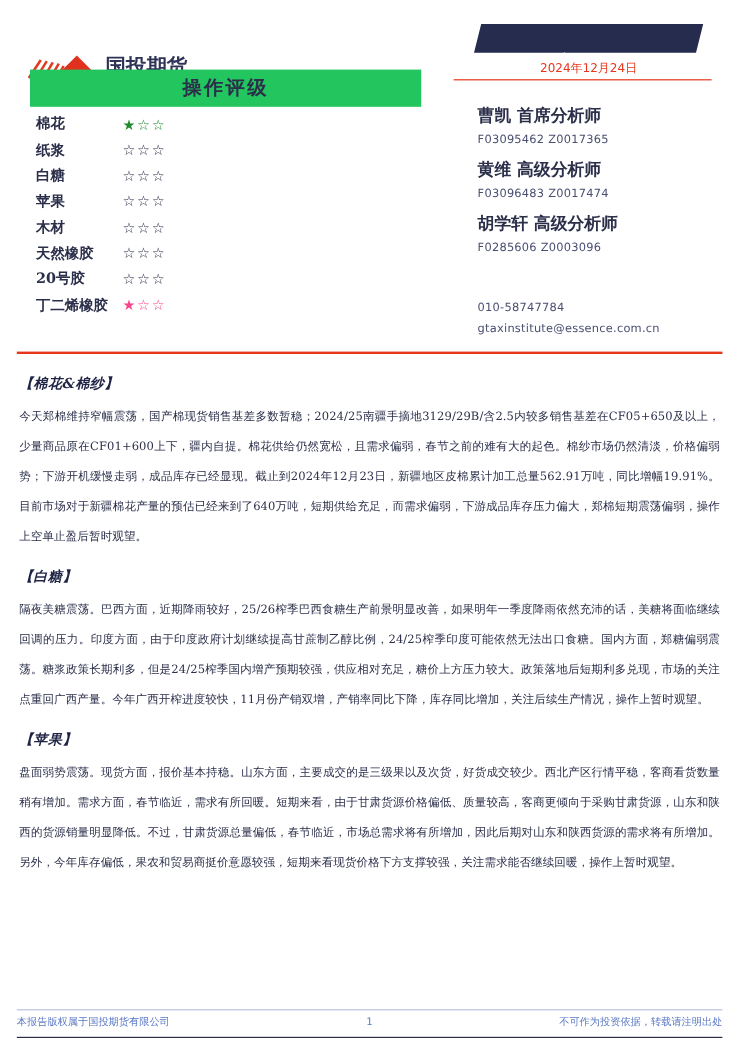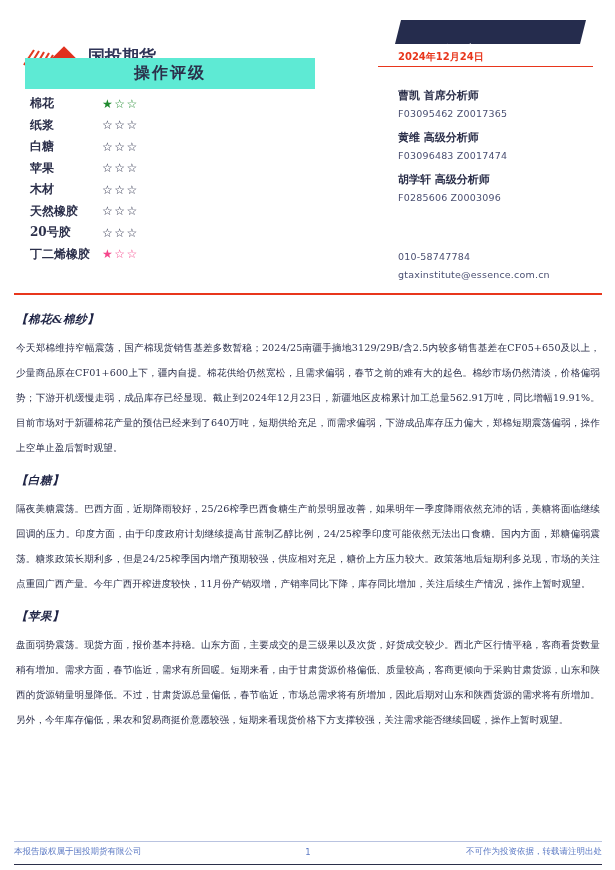--- a/index.html
+++ b/index.html
@@ -65,23 +65,23 @@
     color: #6a6f93;
     margin-top: 1px;
     text-align: center;
   }
 
   
   .rating-band {
     position: absolute;
     left: 25px;
     top: 58px;
-    width: 290px;
+    width: 326px;
     height: 31px;
-    background: #5eead4;
+    background: #22c55e;
     display: flex;
     align-items: center;
     justify-content: center;
   }
   .rating-band-text {
     font-family: "DejaVu Serif", serif;
     font-size: 16px;
     font-weight: bold;
     color: #2b2f4a;
     letter-spacing: 2px;
@@ -140,44 +140,44 @@
     color: #ffffff;
     letter-spacing: 1.5px;
     margin-top: 32px;
   }
 
   .report-date {
     position: absolute;
     left: 398px;
     top: 50px;
     width: 185px;
-    text-align: left;
+    text-align: center;
     font-family: "DejaVu Sans", sans-serif;
     font-size: 10px;
-    font-weight: bold;
+    font-weight: normal;
     color: #e8361c;
   }
   .date-rule {
     position: absolute;
     left: 378px;
     top: 66px;
     width: 215px;
     height: 1px;
     background: #e8361c;
   }
 
   .analysts {
     position: absolute;
     left: 398px;
     top: 88px;
     width: 200px;
   }
   .analyst-name {
     font-family: "DejaVu Serif", serif;
-    font-size: 11px;
+    font-size: 14px;
     font-weight: bold;
     color: #2b2f4a;
     margin-bottom: 5px;
     white-space: nowrap;
   }
   .analyst-code {
     font-family: "DejaVu Sans", sans-serif;
     font-size: 9.5px;
     color: #4a4f72;
     margin-bottom: 11px;

